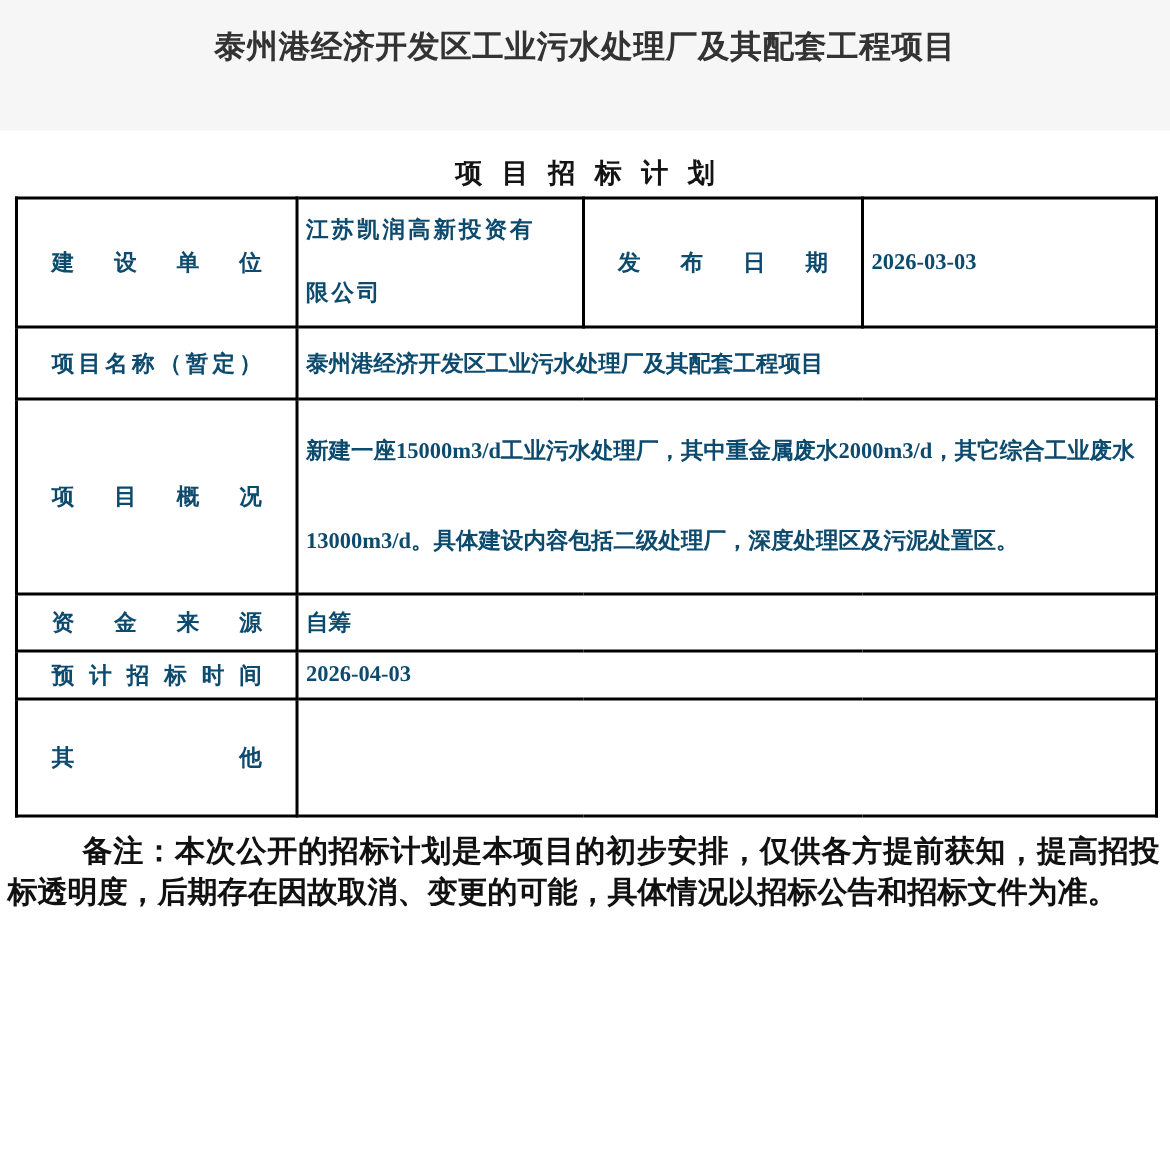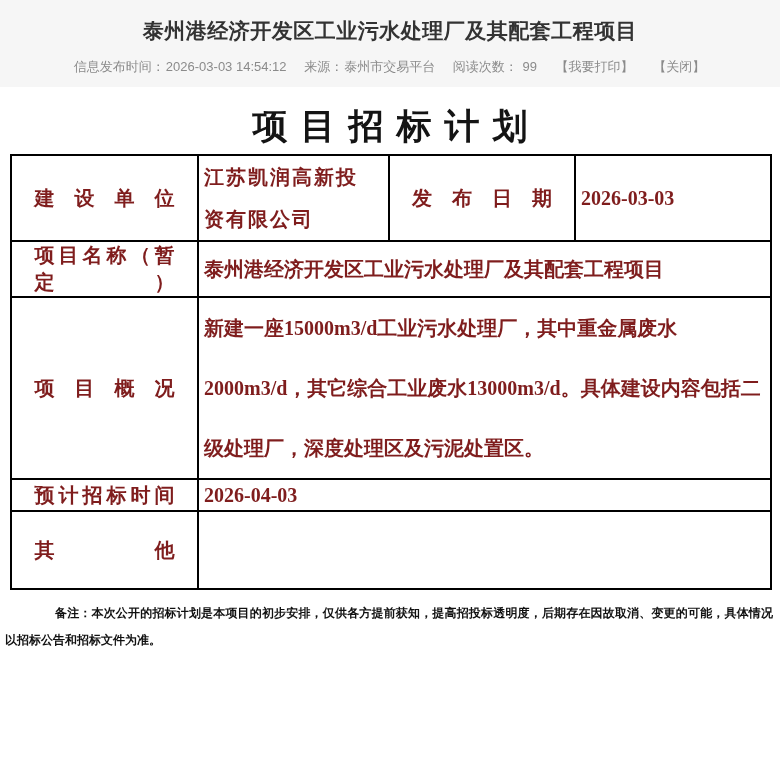--- a/index.html
+++ b/index.html
@@ -42,39 +42,39 @@
   .meta-line a {
     color: #8b8b8b;
     text-decoration: none;
     margin: 0 8px;
     cursor: pointer;
   }
   
   .doc-title {
     margin: 16px 0 0 0;
     text-align: center;
-    font-size: 35px;
+    font-size: 18px;
     font-weight: bold;
     color: #141414;
     letter-spacing: 13px;
     text-indent: 13px;
     font-family: "Liberation Serif", "DejaVu Serif", serif;
   }
   table.plan-table {
     margin: 4px 0 0 10px;
     width: 760px;
     border-collapse: collapse;
     table-layout: fixed;
     font-family: "Liberation Serif", "DejaVu Serif", serif;
   }
   table.plan-table td {
     border: 2px solid #000000;
-    font-size: 20px;
+    font-size: 15px;
     font-weight: bold;
-    color: #7f1d1d;
+    color: #0c4a6e;
     vertical-align: middle;
     overflow: hidden;
   }
   td.lbl { text-align: center; padding: 0 4px; }
   td.lbl .jl {
     display: inline-block;
     width: 140px;
     text-align: justify;
     text-align-last: justify;
   }
@@ -87,41 +87,34 @@
     letter-spacing: 2px;
     padding-right: 16px;
   }
   td.val-overview {
     line-height: 60px;
     margin-top: 45px;
   }
   
   .note {
     margin: 10px 7px 0 5px;
-    font-size: 12px;
+    font-size: 20px;
     font-weight: bold;
     line-height: 27px;
     color: #111111;
     text-align: justify;
     text-indent: 50px;
     font-family: "Liberation Serif", "DejaVu Serif", serif;
   }
 </style>
 </head>
 <body>
 
 <div class="header-strip">
   <h1 class="page-title">泰州港经济开发区工业污水处理厂及其配套工程项目</h1>
-  <div class="meta-line">
-    <span class="meta-item"><span class="meta-label">信息发布时间：</span><span>2026-03-03 14:54:12</span></span>
-    <span class="meta-item"><span class="meta-label">来源：</span><span>泰州市交易平台</span></span>
-    <span class="meta-item"><span class="meta-label">阅读次数：</span>&nbsp;<span>99</span></span>
-    <a>【我要打印】</a>
-    <a>【关闭】</a>
-  </div>
 </div>
 
 <h2 class="doc-title">项目招标计划</h2>
 
 <table class="plan-table">
   <colgroup>
     <col style="width:187px">
       <col style="width:191px">
       <col style="width:186px">
       <col style="width:196px">
@@ -134,20 +127,24 @@
     <td class="val">2026-03-03</td>
   </tr>
   <tr style="height:48px">
     <td class="lbl"><span class="jl">项目名称（暂定）</span></td>
     <td class="val" colspan="3">泰州港经济开发区工业污水处理厂及其配套工程项目</td>
   </tr>
   <tr style="height:130px">
     <td class="lbl"><span class="jl">项目概况</span></td>
     <td class="val val-overview" colspan="3">新建一座15000m3/d工业污水处理厂，其中重金属废水2000m3/d，其它综合工业废水13000m3/d。具体建设内容包括二级处理厂，深度处理区及污泥处置区。</td>
   </tr>
+  <tr style="height:38px">
+    <td class="lbl"><span class="jl">资金来源</span></td>
+    <td class="val" colspan="3">自筹</td>
+  </tr>
   <tr style="height:32px">
     <td class="lbl"><span class="jl">预计招标时间</span></td>
     <td class="val" colspan="3">2026-04-03</td>
   </tr>
   <tr style="height:78px">
     <td class="lbl"><span class="jl">其他</span></td>
     <td class="val" colspan="3"></td>
   </tr>
 </tbody>
   </table>

